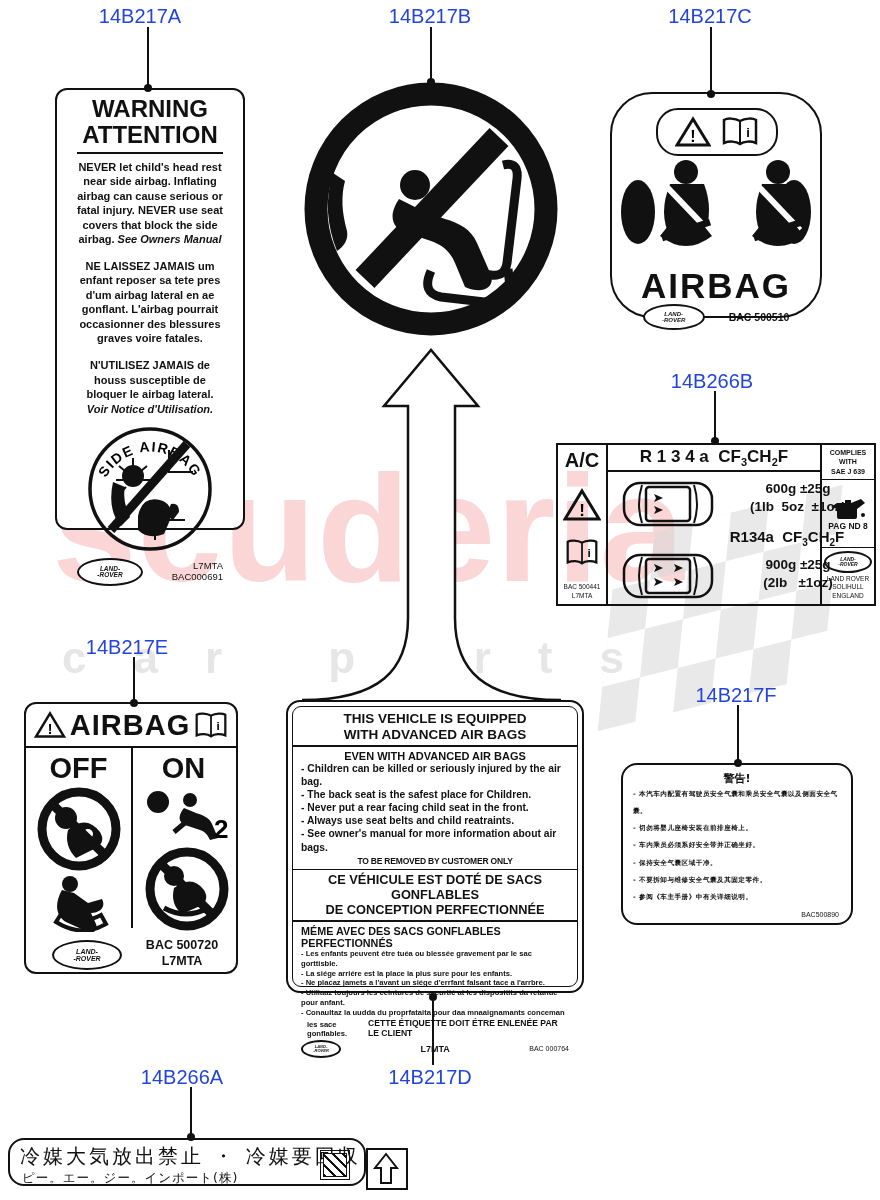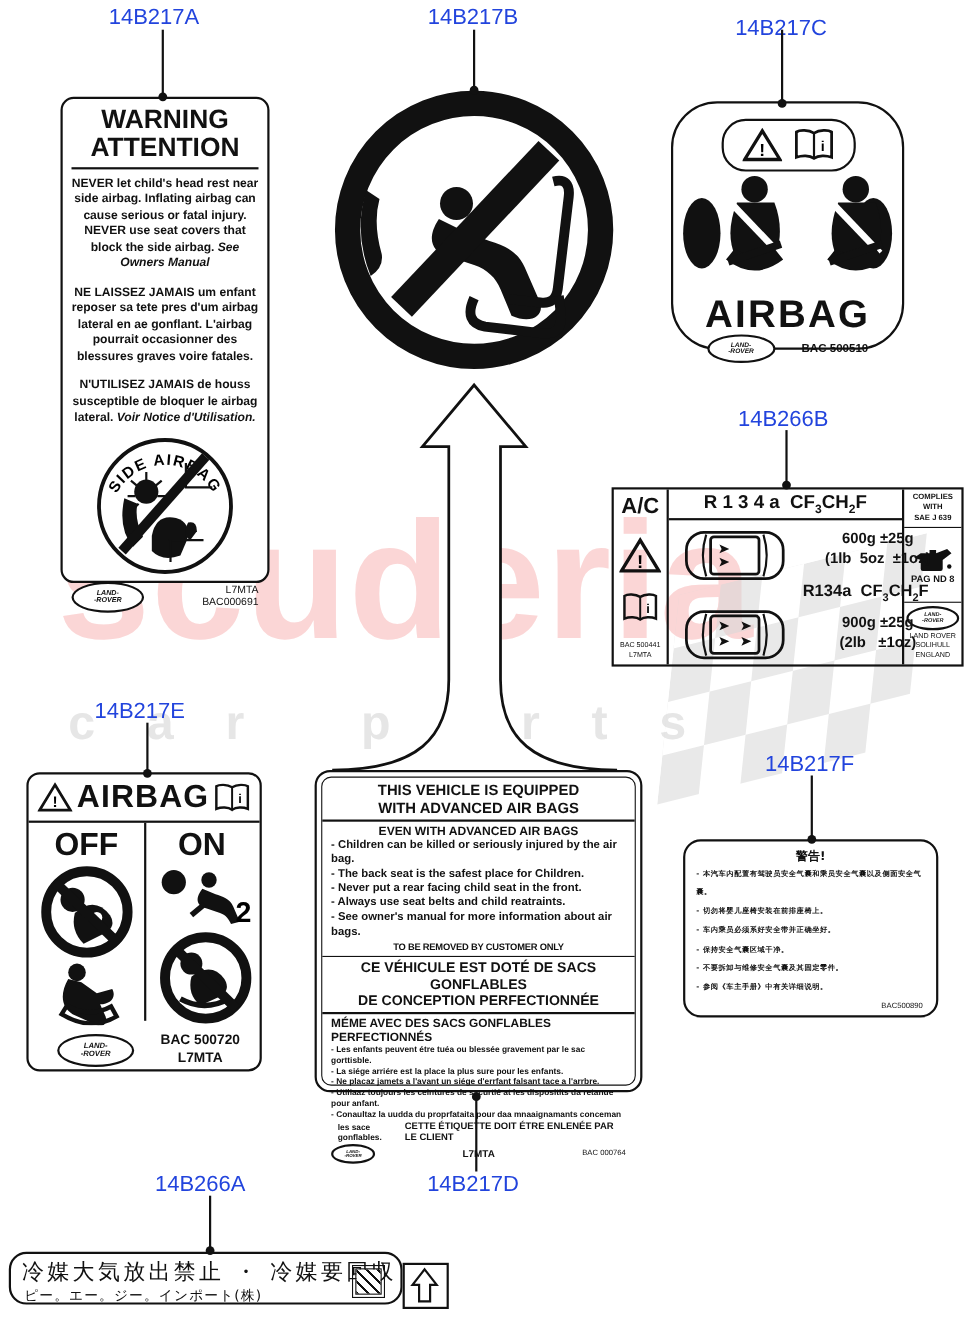--- a/index.html
+++ b/index.html
@@ -43,21 +43,21 @@
   <div class="abs wm-checker"></div>
 
   <div class="abs callout" style="left:140px;top:6px;">14B217A</div>
   <div class="abs cline" style="left:147px;top:27px;height:60px;"></div>
   <div class="abs cdot" style="left:147px;top:84px;"></div>
 
   <div class="abs callout" style="left:430px;top:6px;">14B217B</div>
   <div class="abs cline" style="left:430px;top:27px;height:54px;"></div>
   <div class="abs cdot" style="left:430px;top:78px;"></div>
 
-  <div class="abs callout" style="left:710px;top:16px;">14B217C</div>
+  <div class="abs callout" style="left:710px;top:6px;">14B217C</div>
   <div class="abs cline" style="left:710px;top:27px;height:66px;"></div>
   <div class="abs cdot" style="left:710px;top:90px;"></div>
 
   <div class="abs callout" style="left:712px;top:371px;">14B266B</div>
   <div class="abs cline" style="left:714px;top:391px;height:50px;"></div>
   <div class="abs cdot" style="left:714px;top:437px;"></div>
 
   <div class="abs callout" style="left:127px;top:637px;">14B217E</div>
   <div class="abs cline" style="left:133px;top:657px;height:46px;"></div>
   <div class="abs cdot" style="left:133px;top:699px;"></div>
@@ -67,21 +67,21 @@
   <div class="abs cdot" style="left:737px;top:759px;"></div>
 
   <div class="abs callout" style="left:182px;top:1067px;">14B266A</div>
   <div class="abs cline" style="left:190px;top:1087px;height:50px;"></div>
   <div class="abs cdot" style="left:190px;top:1133px;"></div>
 
   <div class="abs callout" style="left:430px;top:1067px;">14B217D</div>
   <div class="abs cline" style="left:432px;top:997px;height:68px;"></div>
   <div class="abs cdot" style="left:432px;top:993px;"></div>
 
-  <div class="abs label" style="left:55px;top:88px;width:190px;height:442px;border-radius:12px;padding:6px 8px;">
+  <div class="abs label" style="left:55px;top:88px;width:190px;height:442px;border-radius:12px;padding:6px 20px;">
     <div class="ctr b" style="font-size:24px;line-height:1.08;">
       <div>WARNING</div>
       <div>ATTENTION</div>
     </div>
     <div class="hr" style="margin:4px 0 6px 0;"></div>
     <div class="ctr b" style="font-size:11px;line-height:1.32;">
       <span>NEVER let child's head rest near side airbag. Inflating airbag can cause serious or fatal injury. NEVER use seat covers that block the side airbag.</span>
       <i>See Owners Manual</i>
     </div>
     <div class="ctr b" style="font-size:11px;line-height:1.32;margin-top:12px;"><span>NE LAISSEZ JAMAIS um enfant reposer sa tete pres d'um airbag lateral en ae gonflant. L'airbag pourrait occasionner des blessures graves voire fatales.</span></div>

